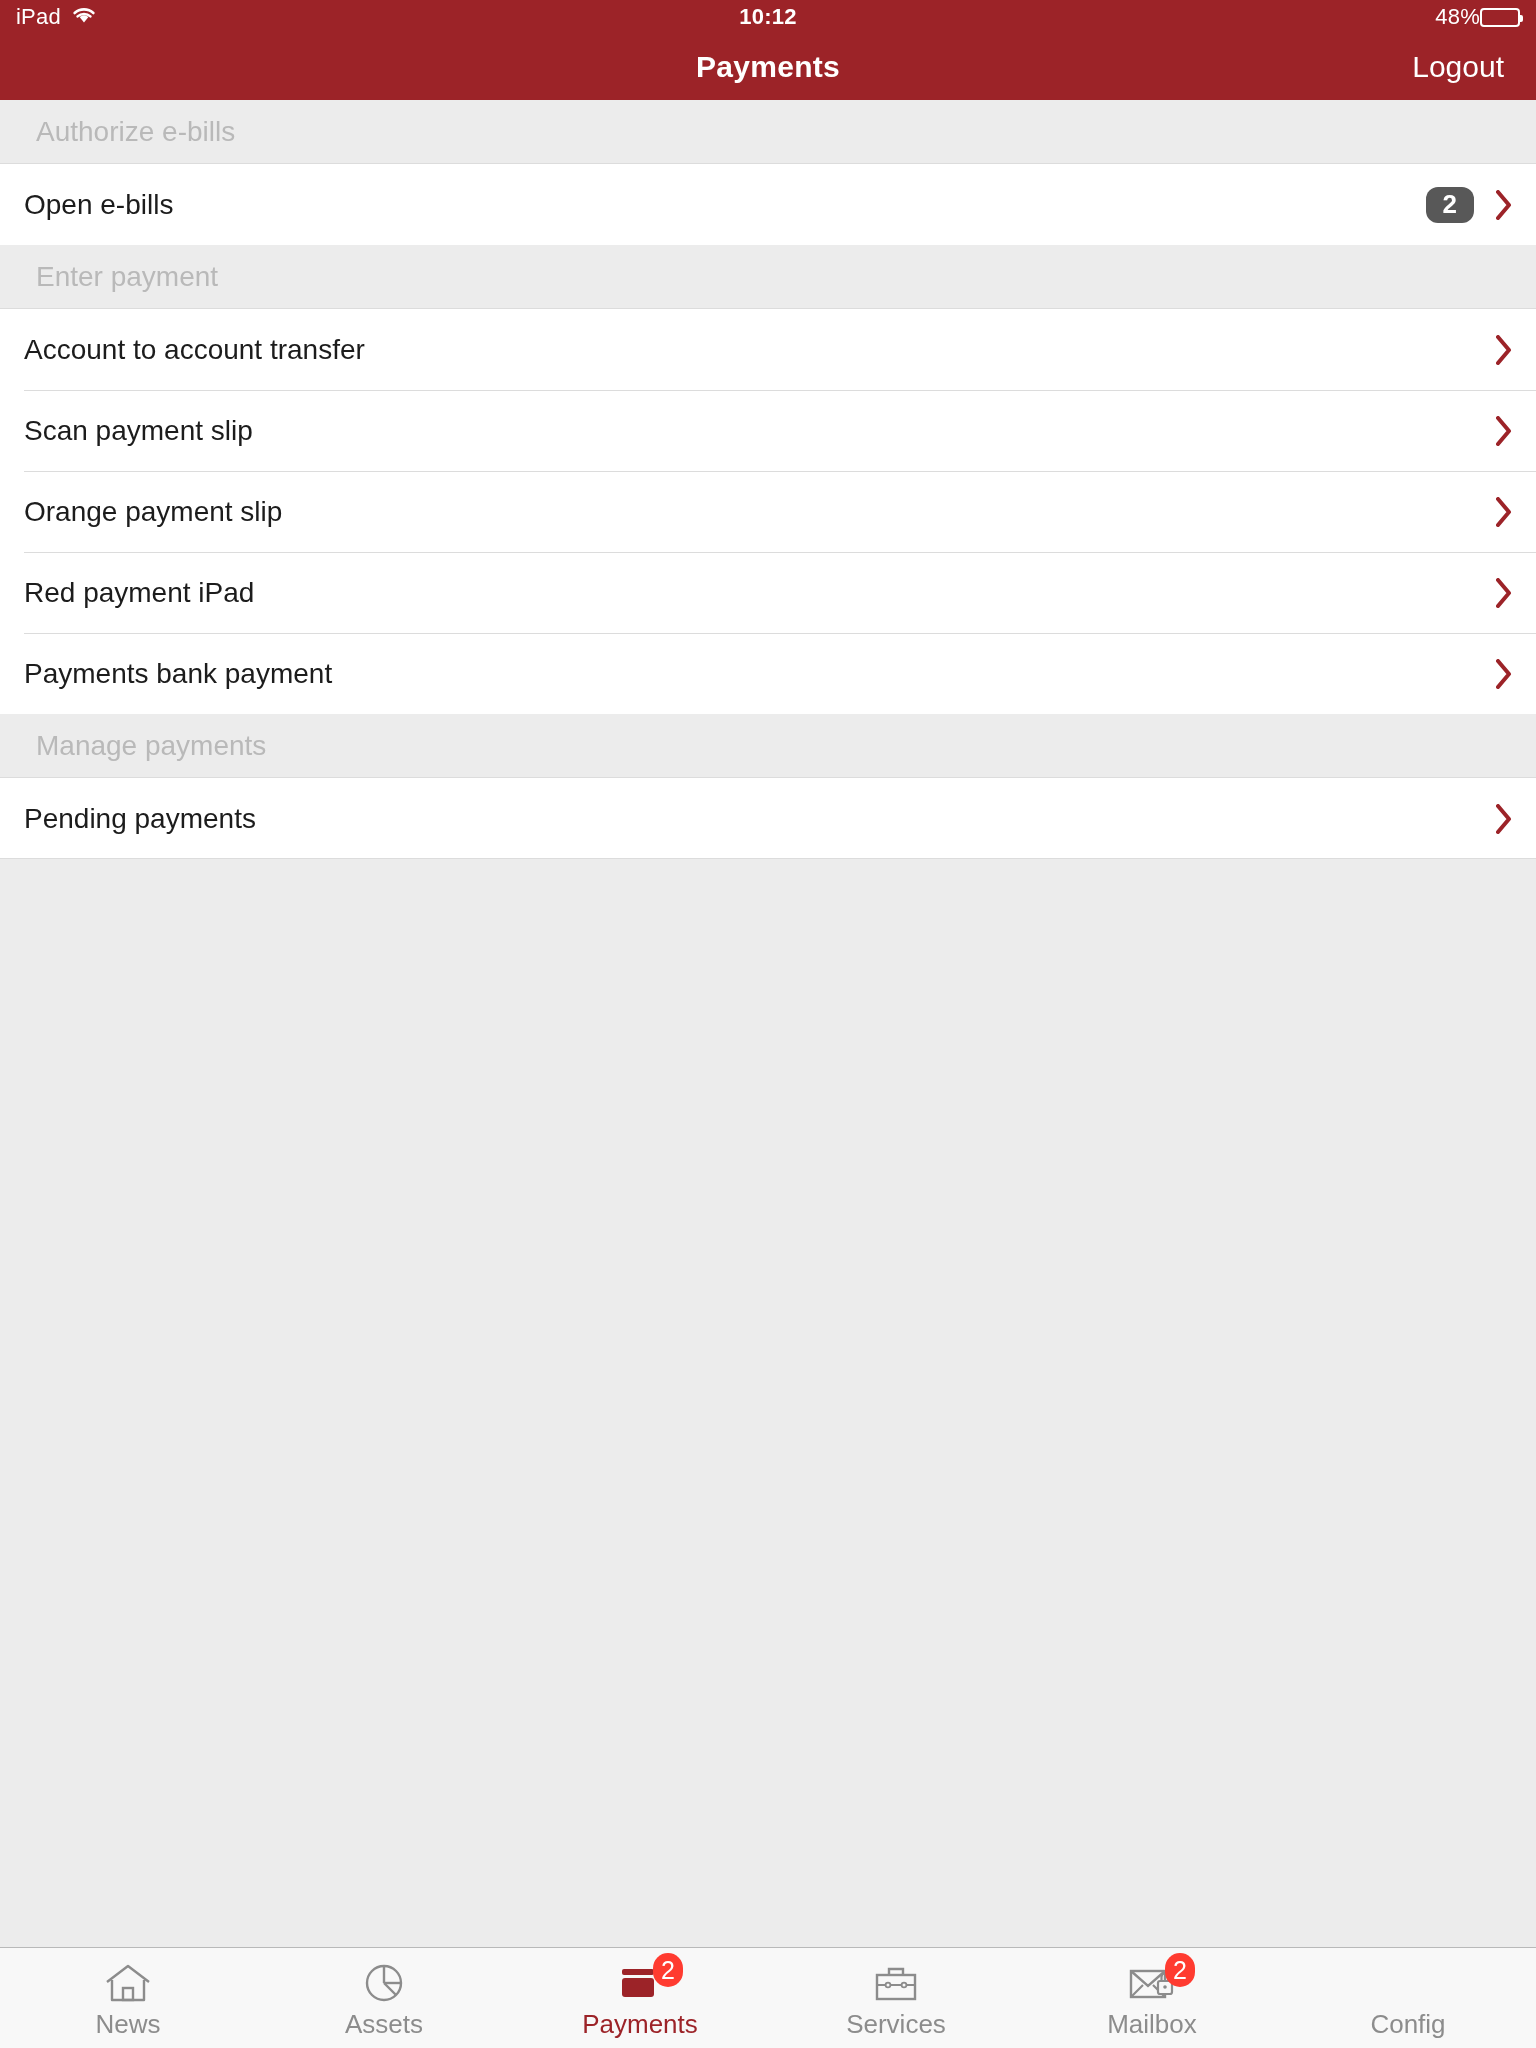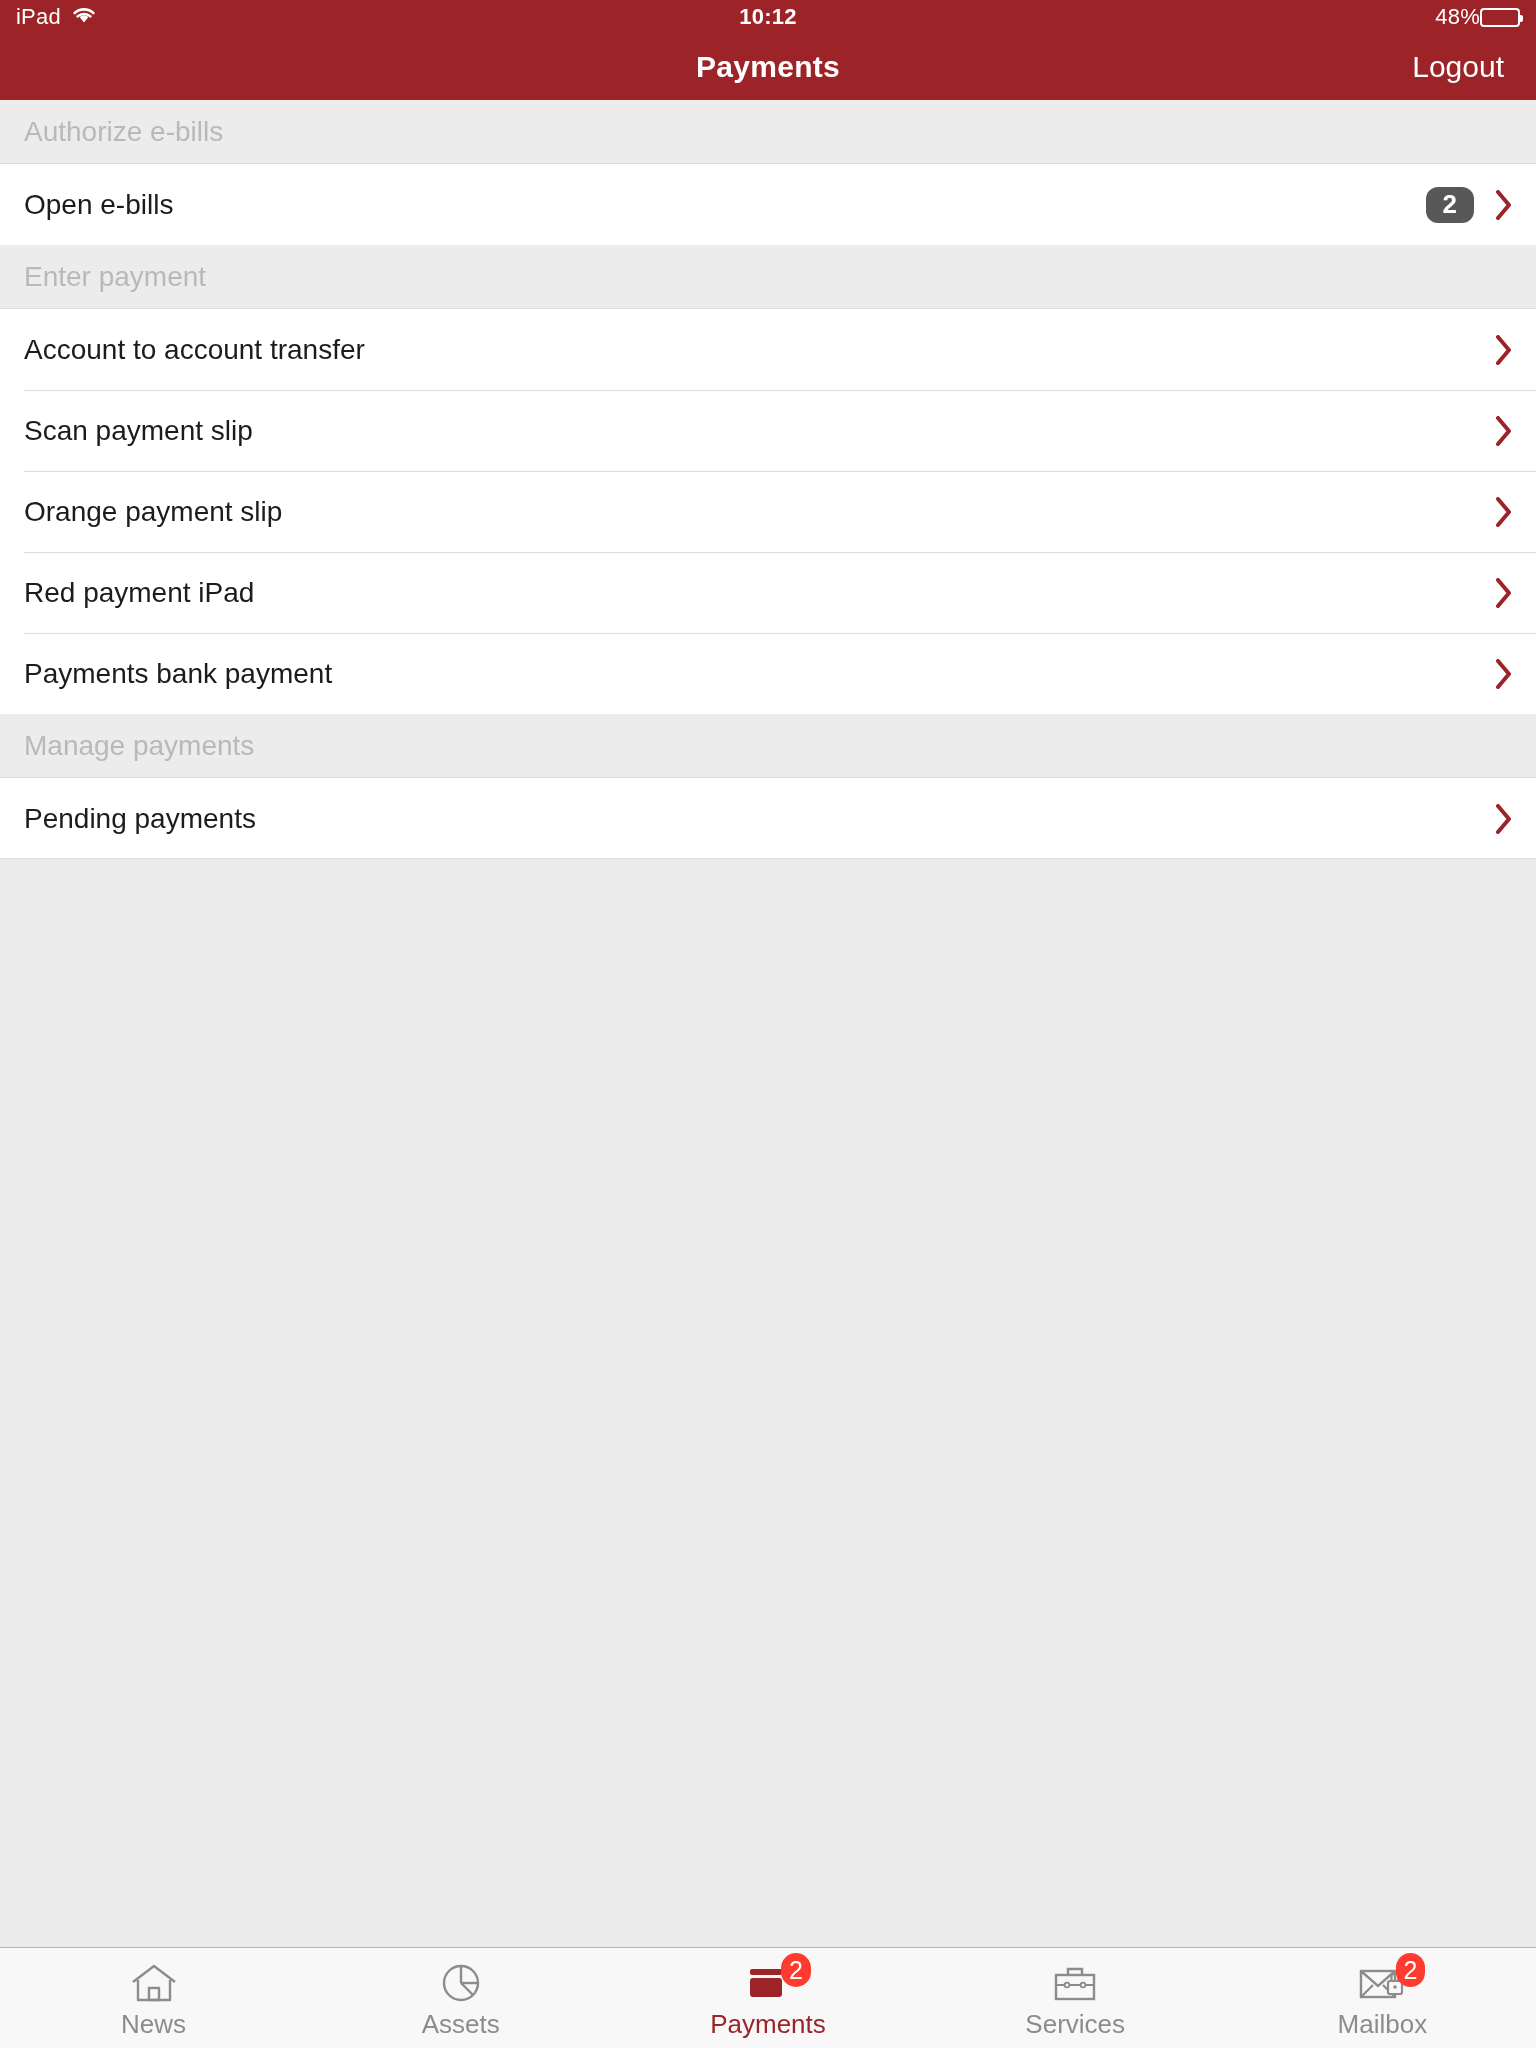--- a/index.html
+++ b/index.html
@@ -114,21 +114,21 @@
   .content {
     flex: 1 1 auto;
     background: #ececec;
     overflow: hidden;
   }
   .section-header {
     height: 64px;
     background: #ececec;
     display: flex;
     align-items: center;
-    padding-left: 24px;
+    padding-left: 36px;
     box-sizing: border-box;
     border-bottom: 1px solid #dcdcdc;
   }
   .section-header-label {
     font-size: 28px;
     color: #b9b9b9;
   }
   .rows {
     background: #ffffff;
   }
@@ -390,15 +390,19 @@
               <path d="M4 36 L16 24 M38 36 L26 24" stroke="#8c8c8c" stroke-width="2.2" fill="none"></path>
               <rect x="31" y="20" width="14" height="13" rx="2" stroke="#8c8c8c" stroke-width="2.2" fill="#f8f8f8"></rect>
               <path d="M34.5 20 L34.5 16 a3.5 3.5 0 0 1 7 0 L41.5 20" stroke="#8c8c8c" stroke-width="2.2" fill="none"></path>
               <circle cx="38" cy="26" r="1.8" fill="#8c8c8c"></circle>
             </g>
           </svg>
           <span class="tab-badge">2</span>
         </div>
         <span class="tab-label">Mailbox</span>
       </div>
+      <div class="tab">
+        <div class="tab-icon-wrap no-icon"></div>
+        <span class="tab-label">Config</span>
+      </div>
     </div>
 
 </div>
 
 </body></html>

